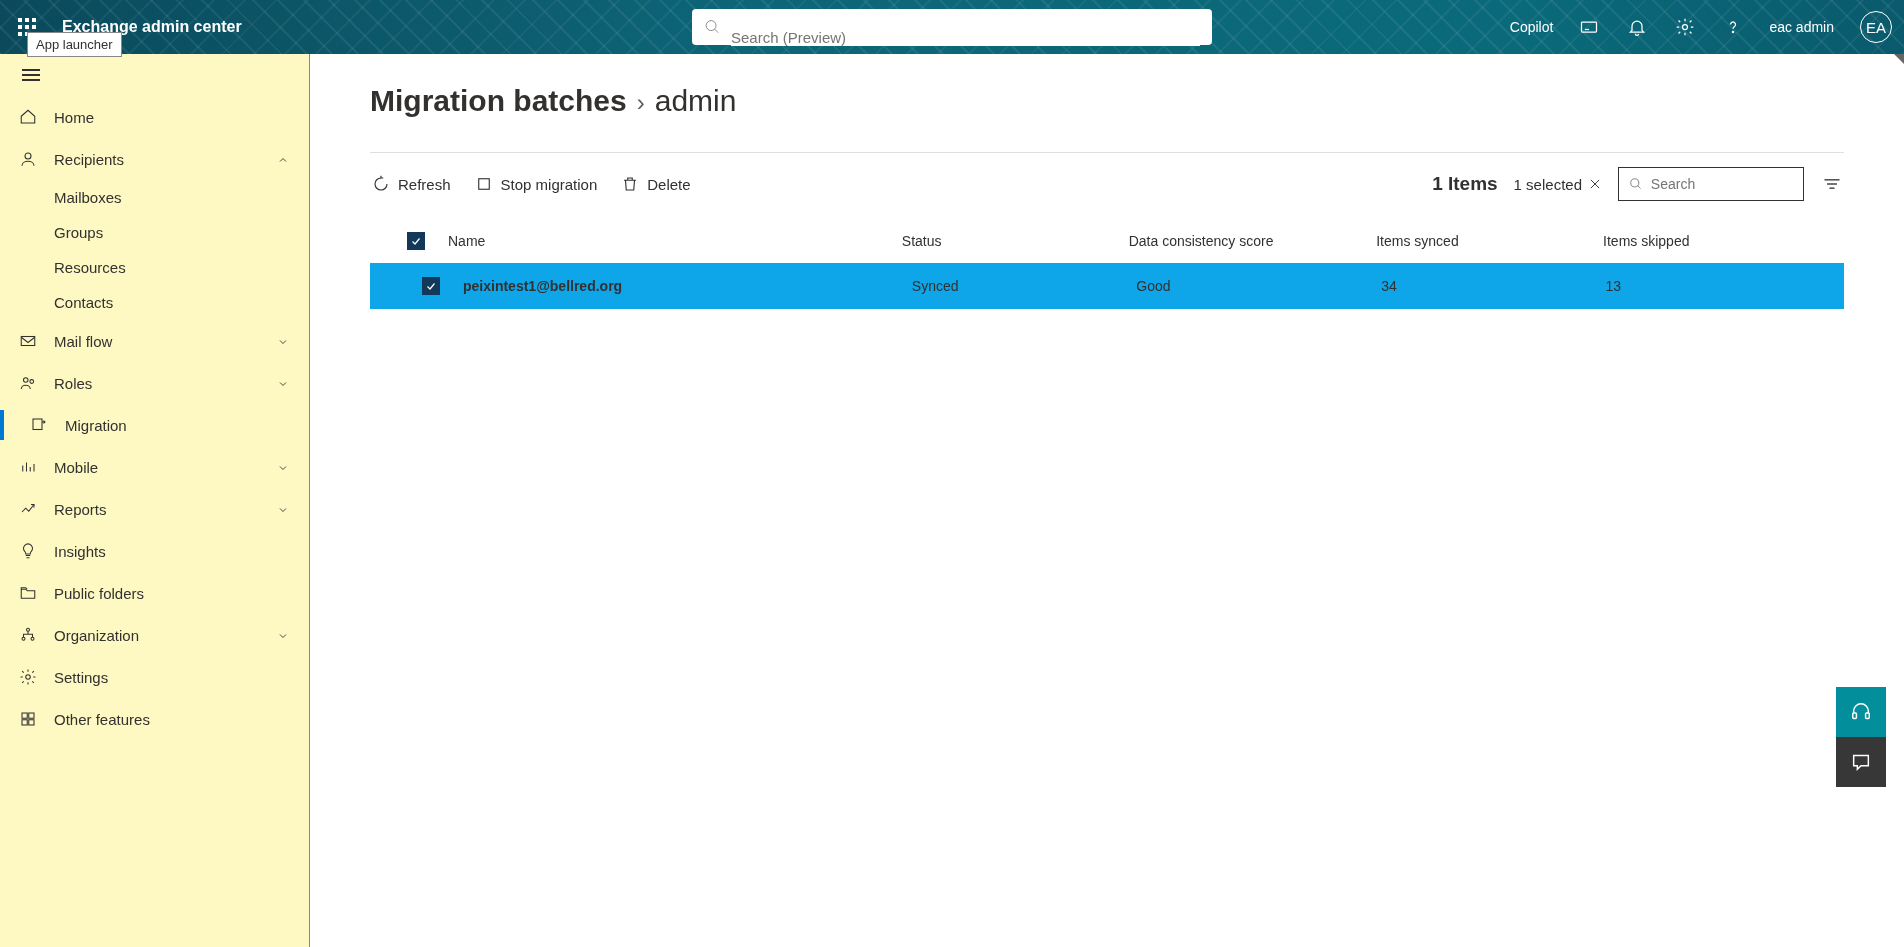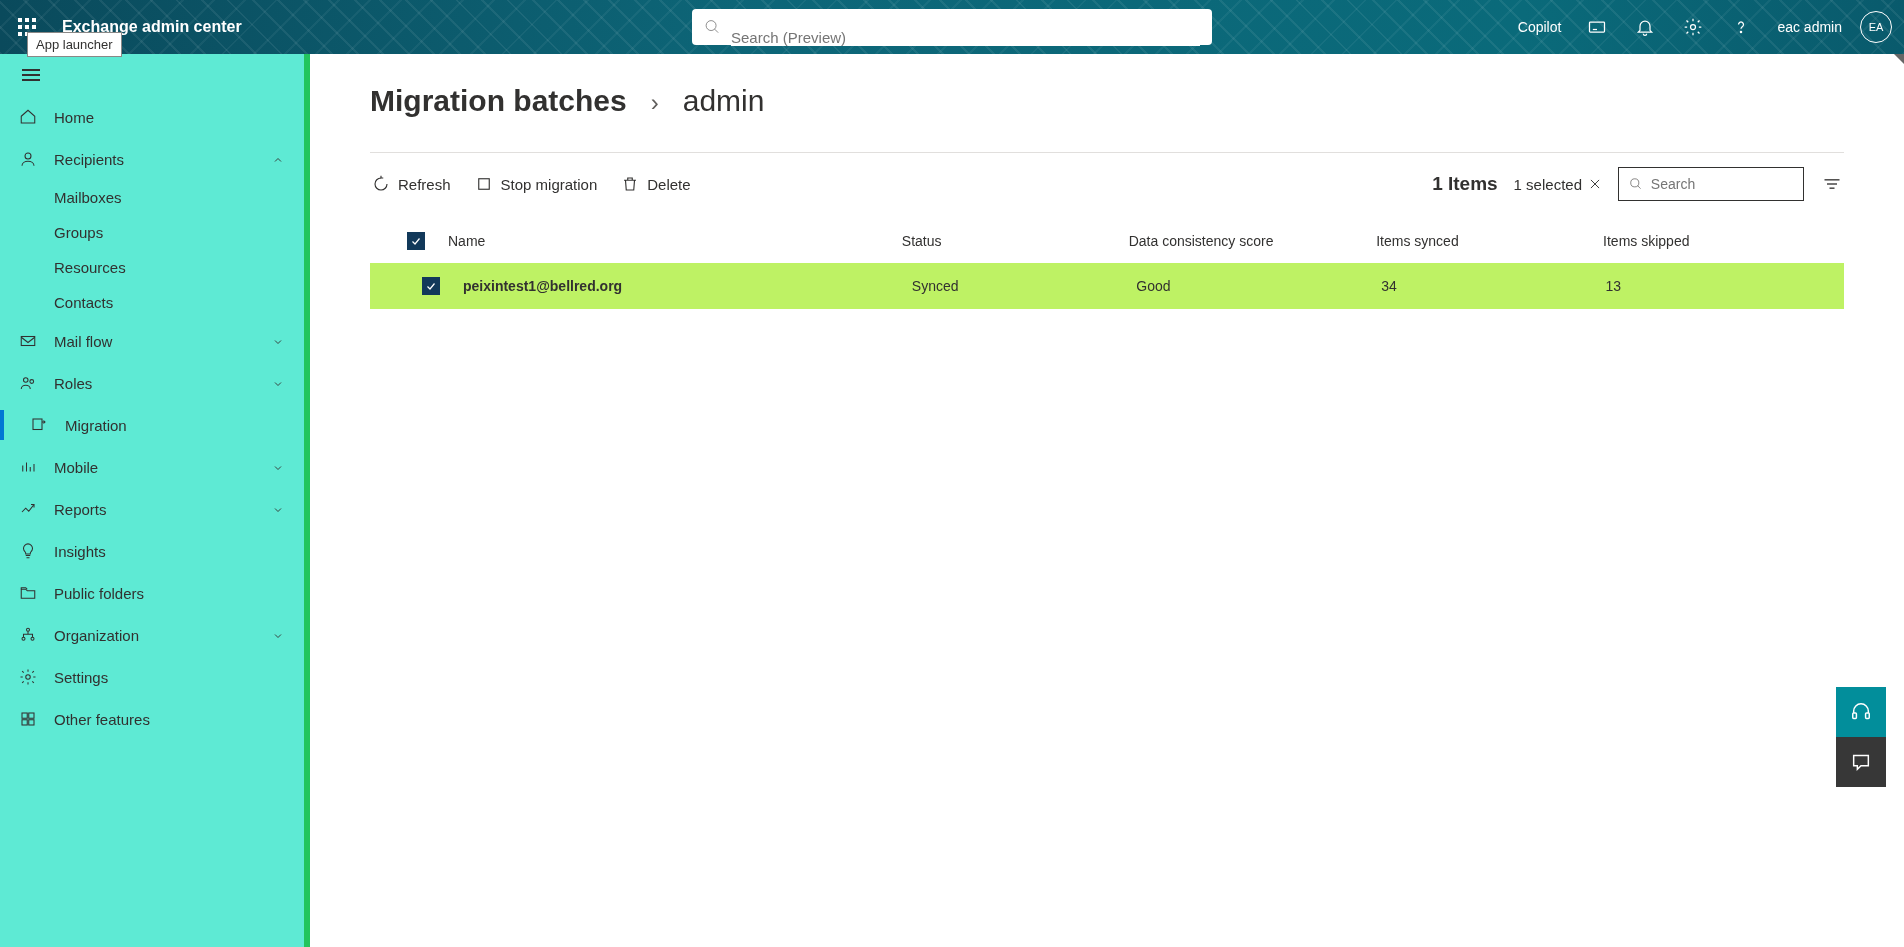--- a/index.html
+++ b/index.html
@@ -71,29 +71,29 @@
     width:44px;height:54px;display:flex;align-items:center;justify-content:center;
     cursor:pointer;
   }
   .hdr-btn svg{width:20px;height:20px;stroke:#fff;fill:none;stroke-width:1.5;}
   .copilot-btn{display:flex;align-items:center;gap:6px;padding:16px 10px;height:54px;cursor:pointer;}
   .copilot-btn span{font-size:14px;}
   .user-label{font-size:14px;padding:0 10px;}
   .avatar{
     width:32px;height:32px;border:1px solid #fff;border-radius:50%;
     display:flex;align-items:center;justify-content:center;
-    font-size:11px;margin-left:4px;
+    font-size:15px;margin-left:12px;
   }
   .body{
     display:flex;height:calc(100vh - 54px);
   }
   .sidebar{
-    width:310px;background:#5eead4;
+    width:310px;background:#fef9c3;
     overflow-y:auto;
-    border-right:6px solid #22c55e;
+    border-right:1px solid #22c55e;
   }
   .hamburger{
     padding:12px 22px;cursor:pointer;
   }
   .hamburger div{width:18px;height:2px;background:#323130;margin:3px 0;}
   .nav-item{
     display:flex;align-items:center;
     padding:11px 18px 11px 18px;
     cursor:pointer;
     font-size:15px;
@@ -114,21 +114,21 @@
   .nav-item .chev svg{width:12px;height:12px;stroke:#323130;fill:none;stroke-width:1.8;}
   .sub-item{
     padding:9px 18px 9px 54px;
     font-size:15px;cursor:pointer;
   }
   .main{
     flex:1;padding:30px 60px 30px 60px;overflow:auto;
     position:relative;
   }
   .breadcrumb{
-    display:flex;align-items:baseline;gap:24px;
+    display:flex;align-items:baseline;gap:10px;
     margin-bottom:34px;
   }
   .breadcrumb .root{
     font-size:30px;font-weight:700;color:#323130;
   }
   .breadcrumb .sep{font-size:24px;color:#605e5c;font-weight:400;}
   .breadcrumb .leaf{font-size:30px;color:#323130;font-weight:400;}
   .divider{border:none;border-top:1px solid #e1dfdd;margin-bottom:14px;}
   .toolbar{
     display:flex;align-items:center;gap:20px;
@@ -148,21 +148,21 @@
     display:flex;align-items:center;border:1px solid #323130;
     height:34px;width:186px;padding:0 10px;
   }
   .table-search svg{width:16px;height:16px;stroke:#323130;fill:none;margin-right:8px;}
   .table-search input{border:none;outline:none;font-size:14px;width:100%;}
   .filter-btn svg{width:20px;height:20px;stroke:#323130;fill:none;stroke-width:1.6;}
   .table{width:100%;margin-top:6px;}
   .thead,.trow{display:flex;align-items:center;padding:0 14px;}
   .thead{height:44px;font-size:14px;color:#323130;}
   .trow{height:46px;font-size:14px;}
-  .trow.selected{background:#bef264;padding-left:29px;}
+  .trow.selected{background:#0ea5e9;padding-left:29px;}
   .col-check{width:64px;display:flex;justify-content:center;}
   .col-name{flex:2.2;}
   .col-status{flex:1.1;}
   .col-score{flex:1.2;}
   .col-synced{flex:1.1;}
   .col-skipped{flex:1.1;}
   .checkbox{
     width:18px;height:18px;background:#12395a;
     display:flex;align-items:center;justify-content:center;
   }

